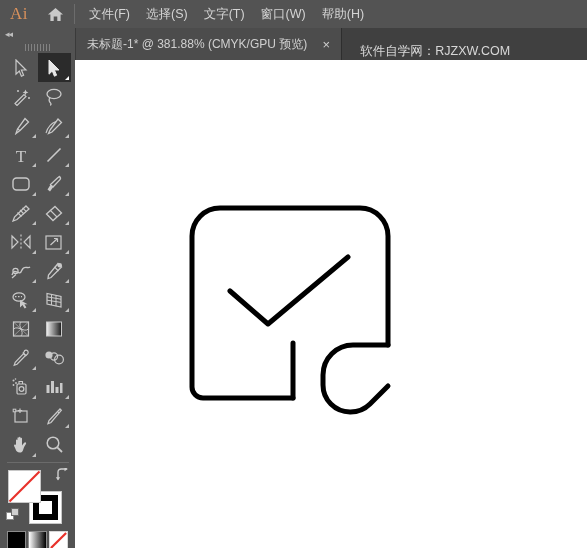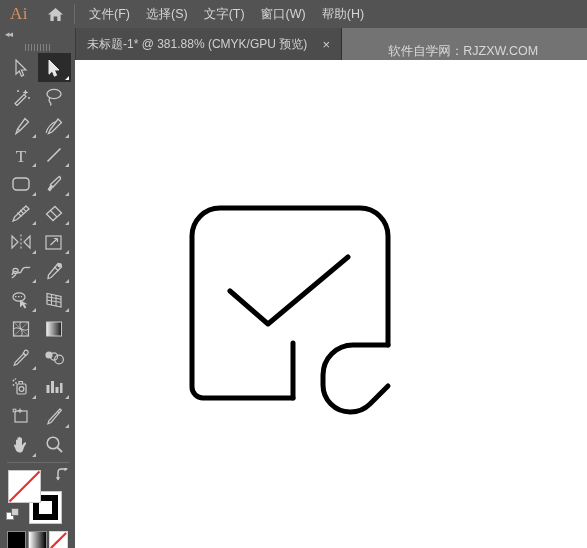--- a/index.html
+++ b/index.html
@@ -66,24 +66,23 @@
     line-height: 28px;
     white-space: nowrap;
     cursor: default;
   }
 
   
   .tabbar {
     position: absolute;
     left: 75px; top: 28px;
     width: 512px; height: 32px;
-    background: #737373;
+    background: #404040;
     display: flex;
     align-items: stretch;
-    gap: 28px;
   }
   .doc-tab {
     background: #4c4c4c;
     display: flex;
     align-items: center;
     padding: 0 8px 0 12px;
     height: 32px;
     box-sizing: border-box;
     border-right: 1px solid #2e2e2e;
     cursor: default;

